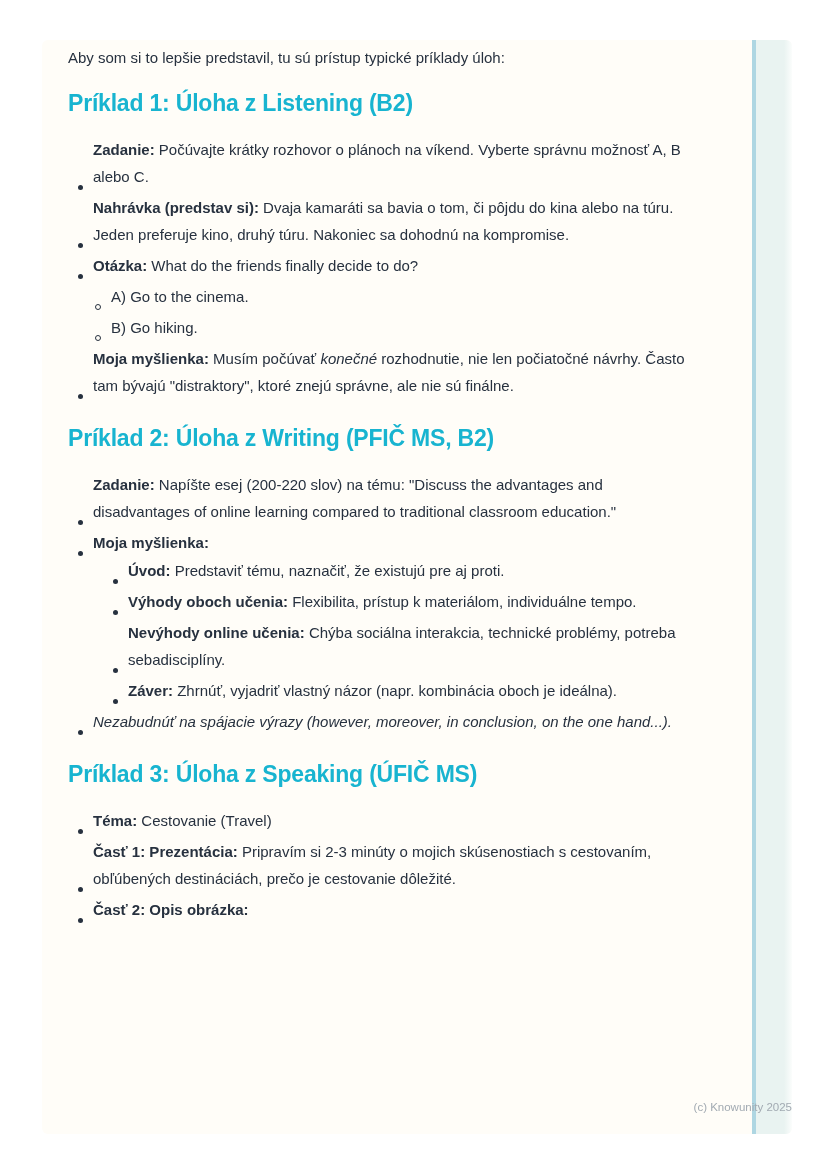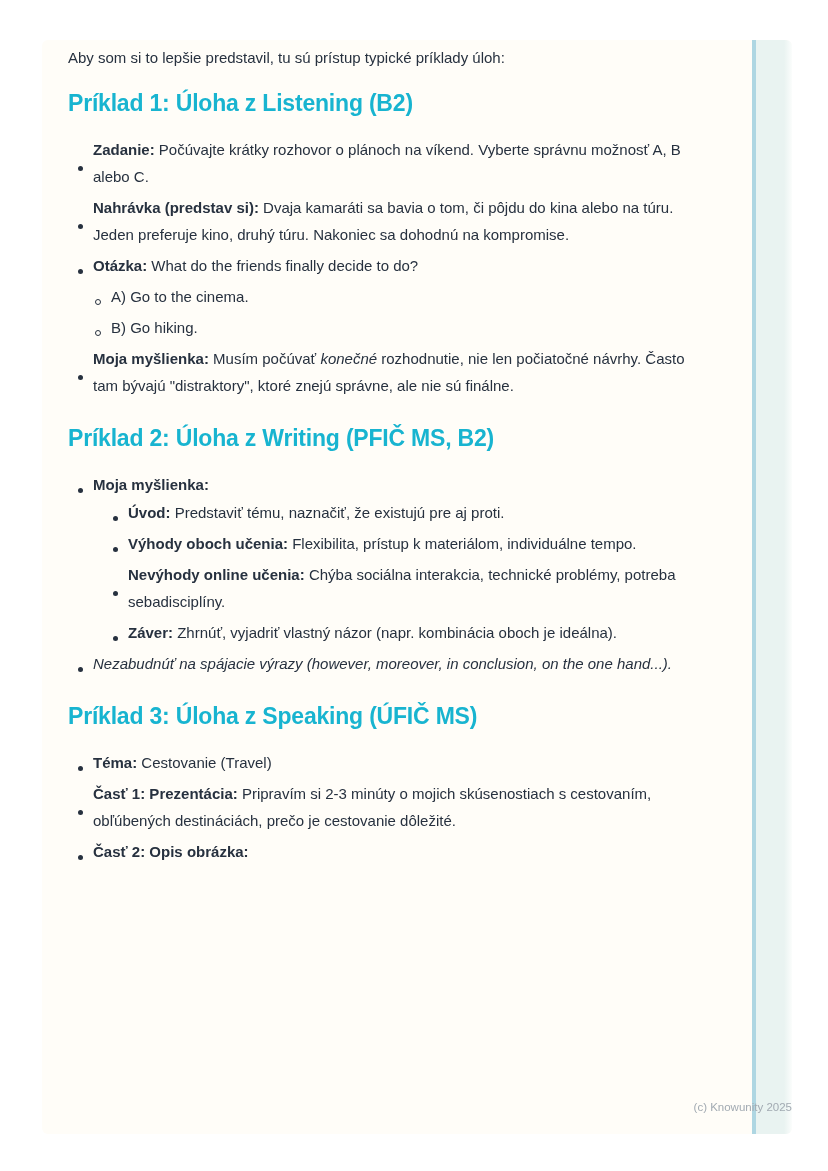--- a/index.html
+++ b/index.html
@@ -38,21 +38,21 @@
     font-size:15px;line-height:27px;
   }
   .intro{margin:0;}
   .section-heading{
     font-size:23px;line-height:30px;font-weight:700;
     color:var(--accent);
     margin:24px 0 18px;
     letter-spacing:-0.2px;
   }
   #sections .section-heading:first-child{margin-top:17px;}
-  .item{display:flex;align-items:center;margin:0 0 4px;}
+  .item{display:flex;align-items:flex-end;margin:0 0 4px;}
   .item.tight{margin-bottom:1px;}
   .marker{
     flex:0 0 5px;width:5px;height:5px;border-radius:50%;
     background:var(--text);
     margin:11px 10px 0 10px;
   }
   .marker.circle{
     flex-basis:6px;width:6px;height:6px;background:transparent;
     border:1.5px solid var(--text);
     margin-top:10px;
@@ -95,20 +95,24 @@
         </div>
         <div class="item level2">
           <span class="marker circle"></span>
           <span class="text">B) Go hiking.</span>
         </div>
         <div class="item level1">
           <span class="marker disc"></span>
           <span class="text"><b>Moja myšlienka:</b> Musím počúvať <em>konečné</em> rozhodnutie, nie len počiatočné návrhy. Často tam bývajú "distraktory", ktoré znejú správne, ale nie sú finálne.</span>
         </div>
         <h2 class="section-heading">Príklad 2: Úloha z Writing (PFIČ MS, B2)</h2>
+        <div class="item level1">
+          <span class="marker disc"></span>
+          <span class="text"><b>Zadanie:</b> Napíšte esej (200-220 slov) na tému: "Discuss the advantages and disadvantages of online learning compared to traditional classroom education."</span>
+        </div>
         <div class="item level1 tight">
           <span class="marker disc"></span>
           <span class="text"><b>Moja myšlienka:</b></span>
         </div>
         <div class="item level2">
           <span class="marker disc"></span>
           <span class="text"><b>Úvod:</b> Predstaviť tému, naznačiť, že existujú pre aj proti.</span>
         </div>
         <div class="item level2">
           <span class="marker disc"></span>

